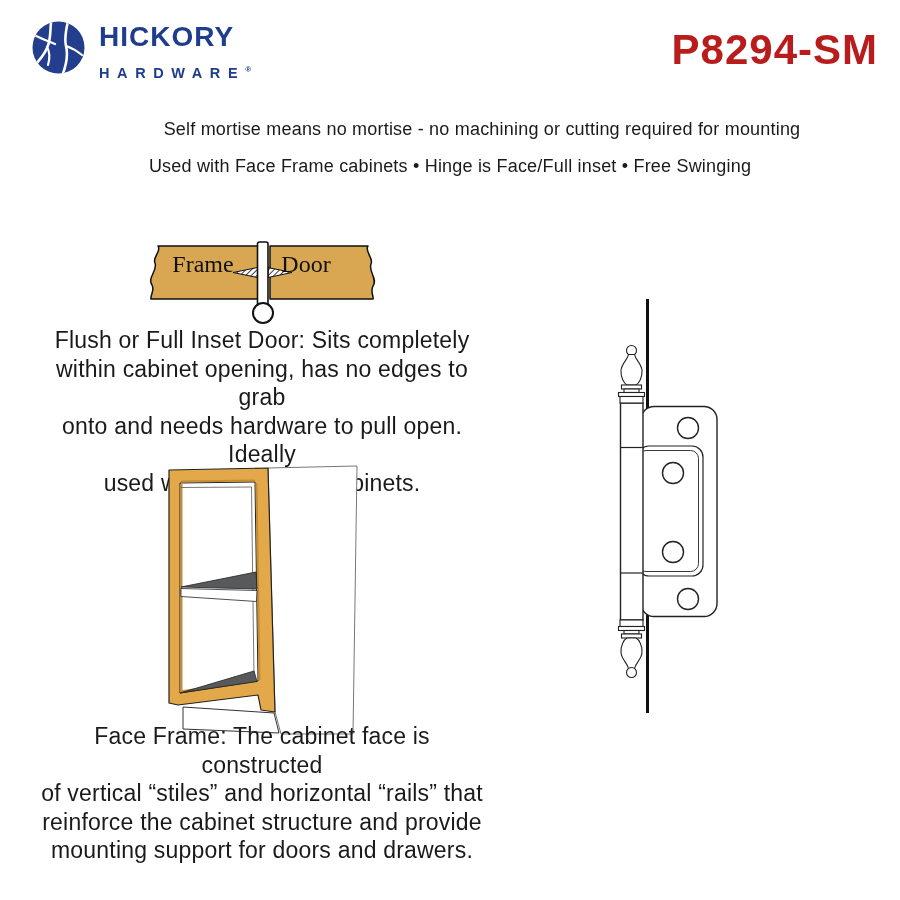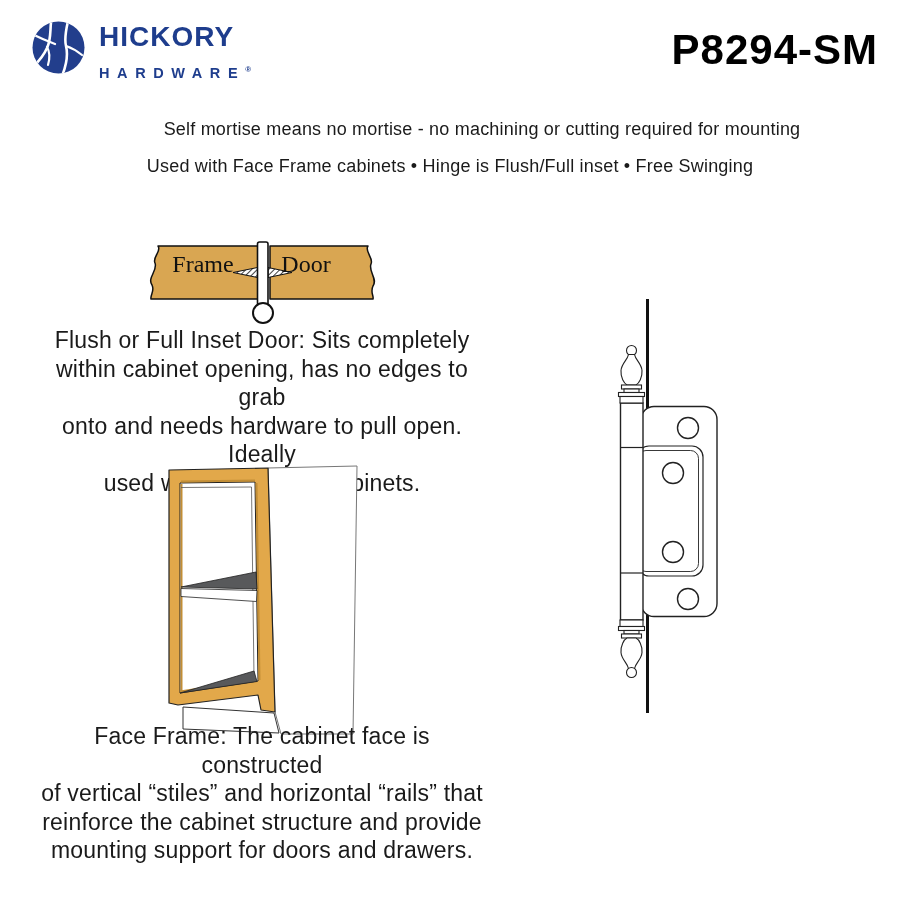--- a/index.html
+++ b/index.html
@@ -13,21 +13,21 @@
   #brand-name {
     font-size:28px; font-weight:700; letter-spacing:1px; color:#1e3d8d; line-height:26px;
   }
   #brand-sub {
     margin-top:13px; font-size:14.5px; font-weight:600; letter-spacing:7.6px;
     color:#1e3d8d; line-height:14px; white-space:nowrap;
   }
   #brand-sub sup { font-size:8px; letter-spacing:0; }
   #product-code {
     right:22px; top:26px; font-size:42px; font-weight:700; letter-spacing:1px;
-    color:#000000; white-space:nowrap;
+    color:#b91c1c; white-space:nowrap;
   }
   .heading-line {
     left:0; width:900px; text-align:center; font-size:18px; letter-spacing:0.2px;
     color:#1a1a1a; white-space:nowrap;
   }
   #heading-line-1 { top:119px;padding-left:32px; }
   #heading-line-2 { top:156px; }
   .para {
     left:32px; width:460px; text-align:center; font-size:23px; line-height:28.5px;
     letter-spacing:0.2px; color:#1a1a1a; white-space:pre-line;
@@ -63,21 +63,21 @@
   </svg>
 
   <div id="brand-wordmark" class="abs">
     <div id="brand-name">HICKORY</div>
     <div id="brand-sub"><span>HARDWARE</span><sup>®</sup></div>
   </div>
 
   <div id="product-code" class="abs">P8294-SM</div>
 
   <div id="heading-line-1" class="abs heading-line">Self mortise means no mortise - no machining or cutting required for mounting</div>
-  <div id="heading-line-2" class="abs heading-line">Used with Face Frame cabinets • Hinge is Flush/Full inset • Free Swinging</div>
+  <div id="heading-line-2" class="abs heading-line">Used with Face Frame cabinets • Hinge is Face/Full inset • Free Swinging</div>
 
   <svg id="frame-door-diagram" class="abs" viewBox="130 232 256 96" xmlns="http://www.w3.org/2000/svg">
     <defs>
       <pattern id="screw-hatch" width="4" height="4" patternUnits="userSpaceOnUse" patternTransform="rotate(45)">
         <rect width="4" height="4" fill="#ffffff"></rect>
         <line x1="0" y1="0" x2="0" y2="4" stroke="#111111" stroke-width="1.6"></line>
       </pattern>
     </defs>
     <path d="M 258,246 L 158,246 C 162,251 152,257 155,263 C 158,270 147,278 152,285 C 155,291 150,295 151,299 L 258,299 Z" fill="#d9a652" stroke="#111111" stroke-width="1.5" stroke-linejoin="round"></path>
     <path d="M 270,246 L 368,246 C 364,251 374,258 371,264 C 368,271 378,279 373,286 C 370,292 374,296 373,299 L 270,299 Z" fill="#d9a652" stroke="#111111" stroke-width="1.5" stroke-linejoin="round"></path>

